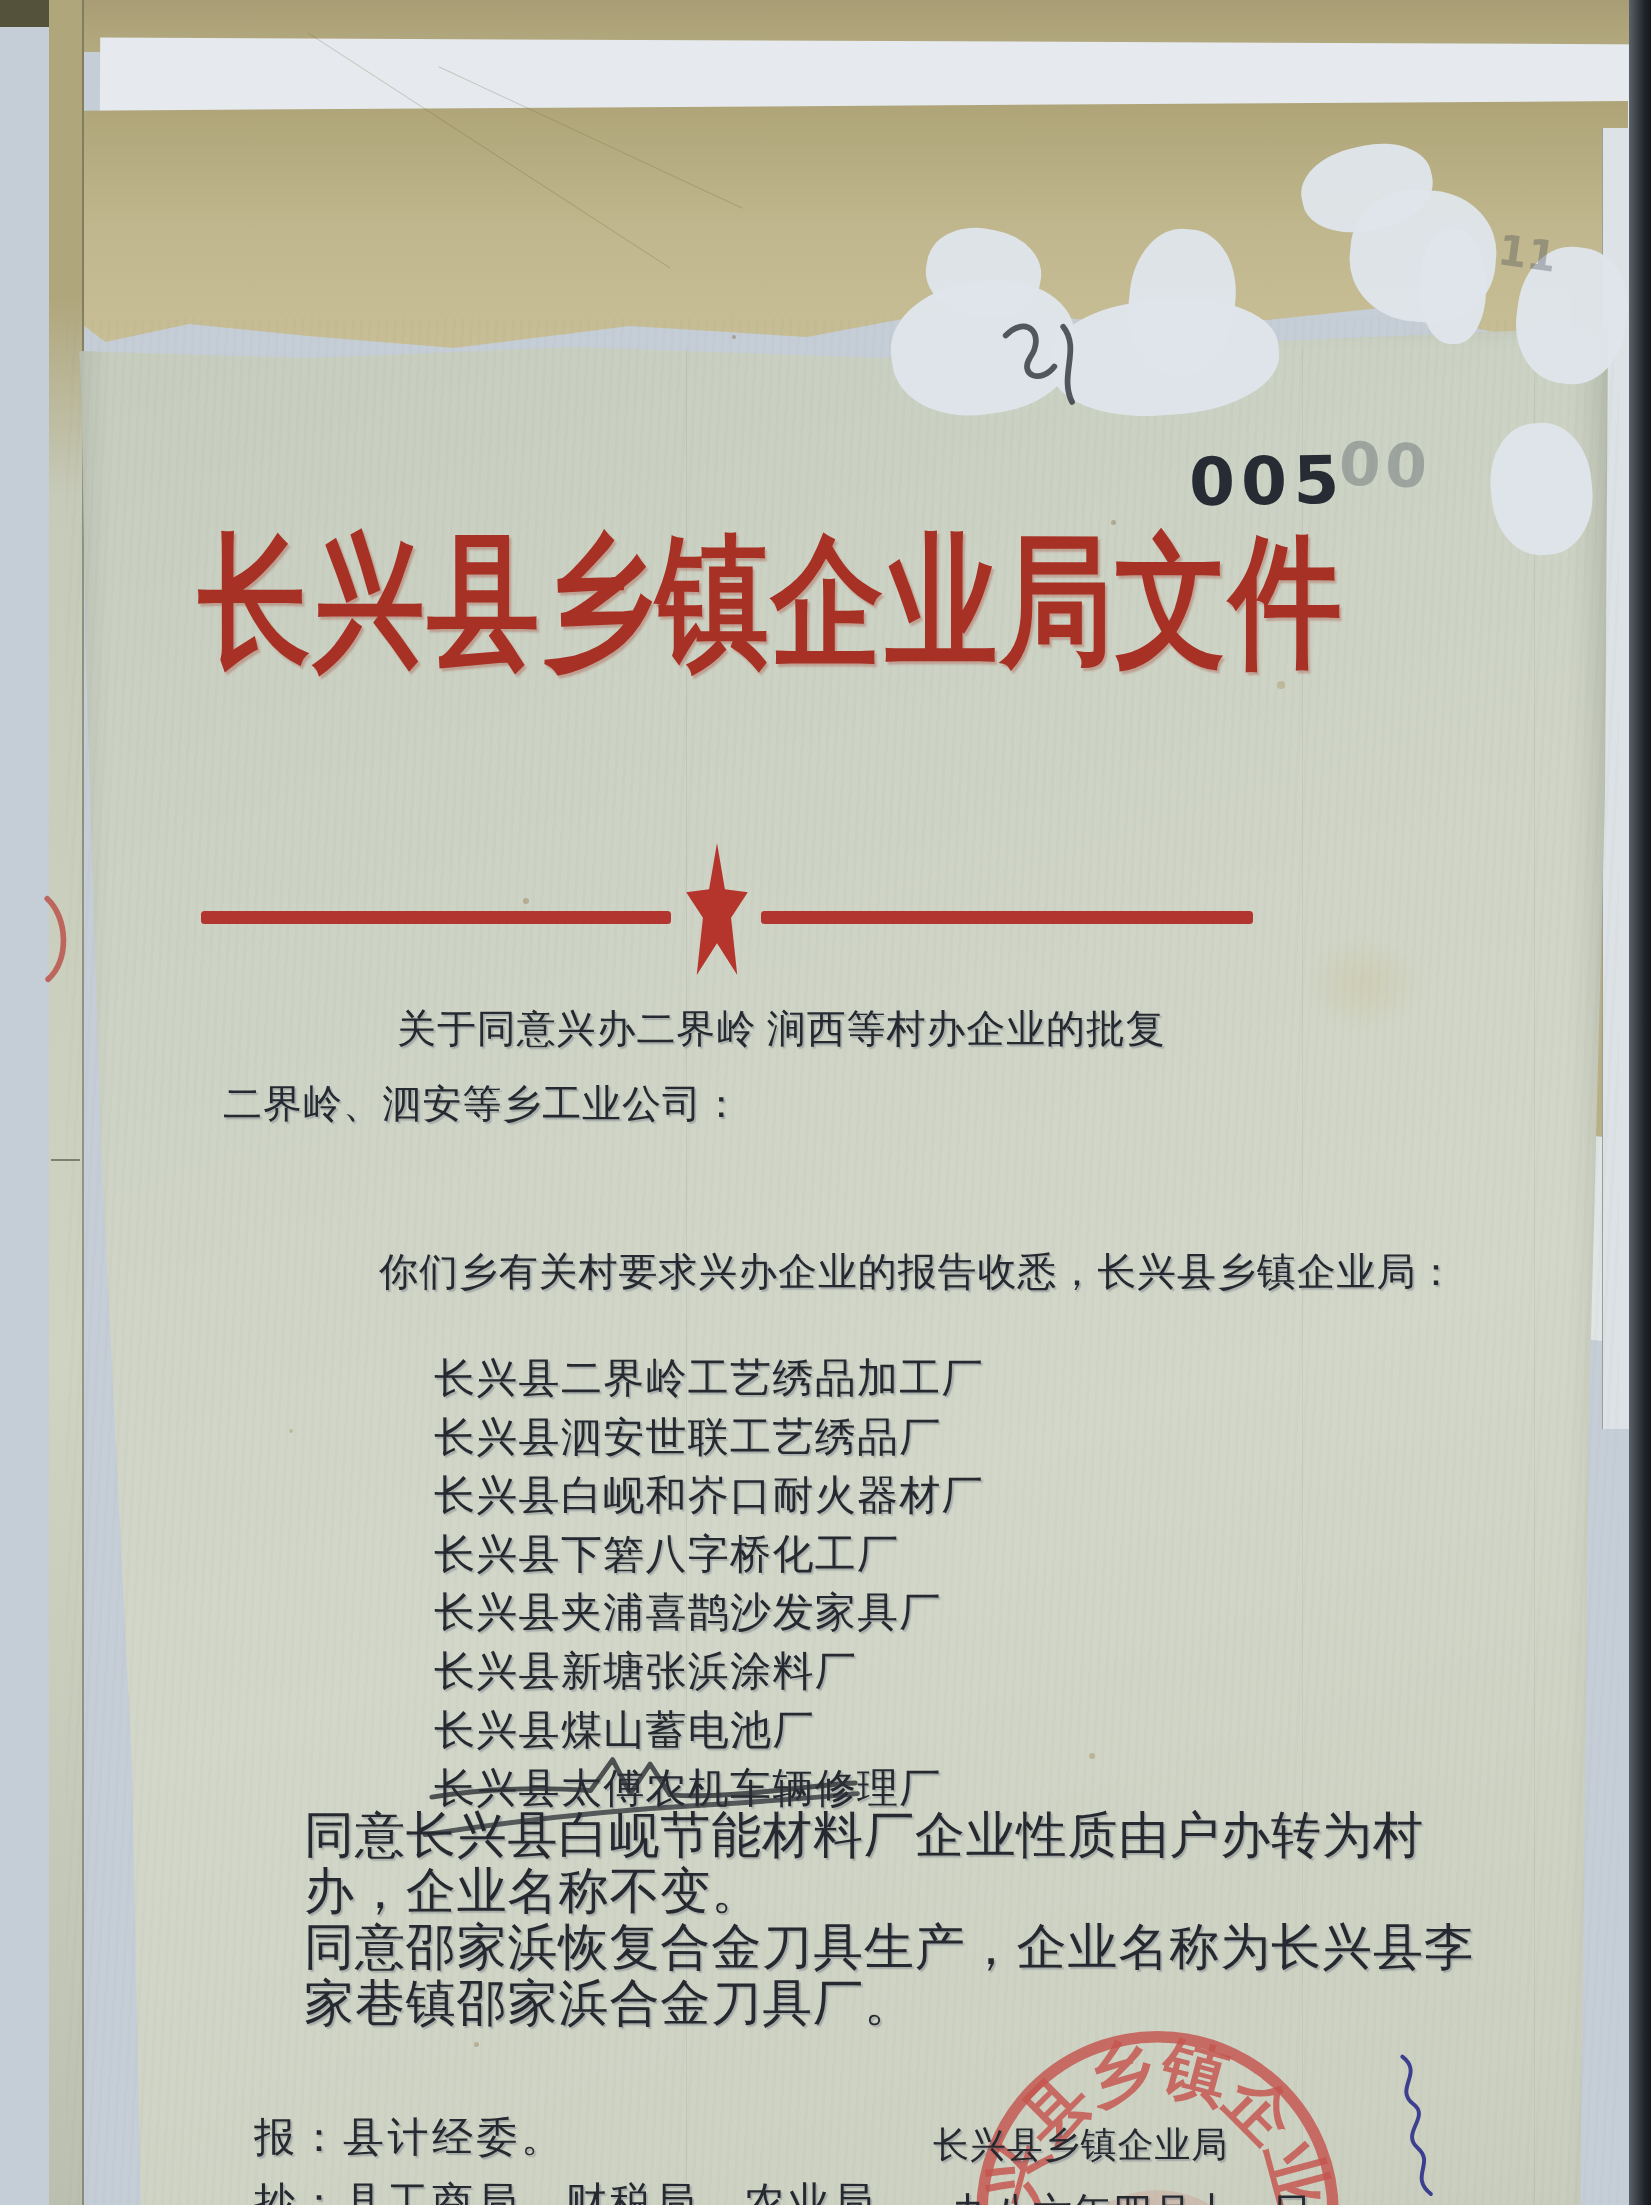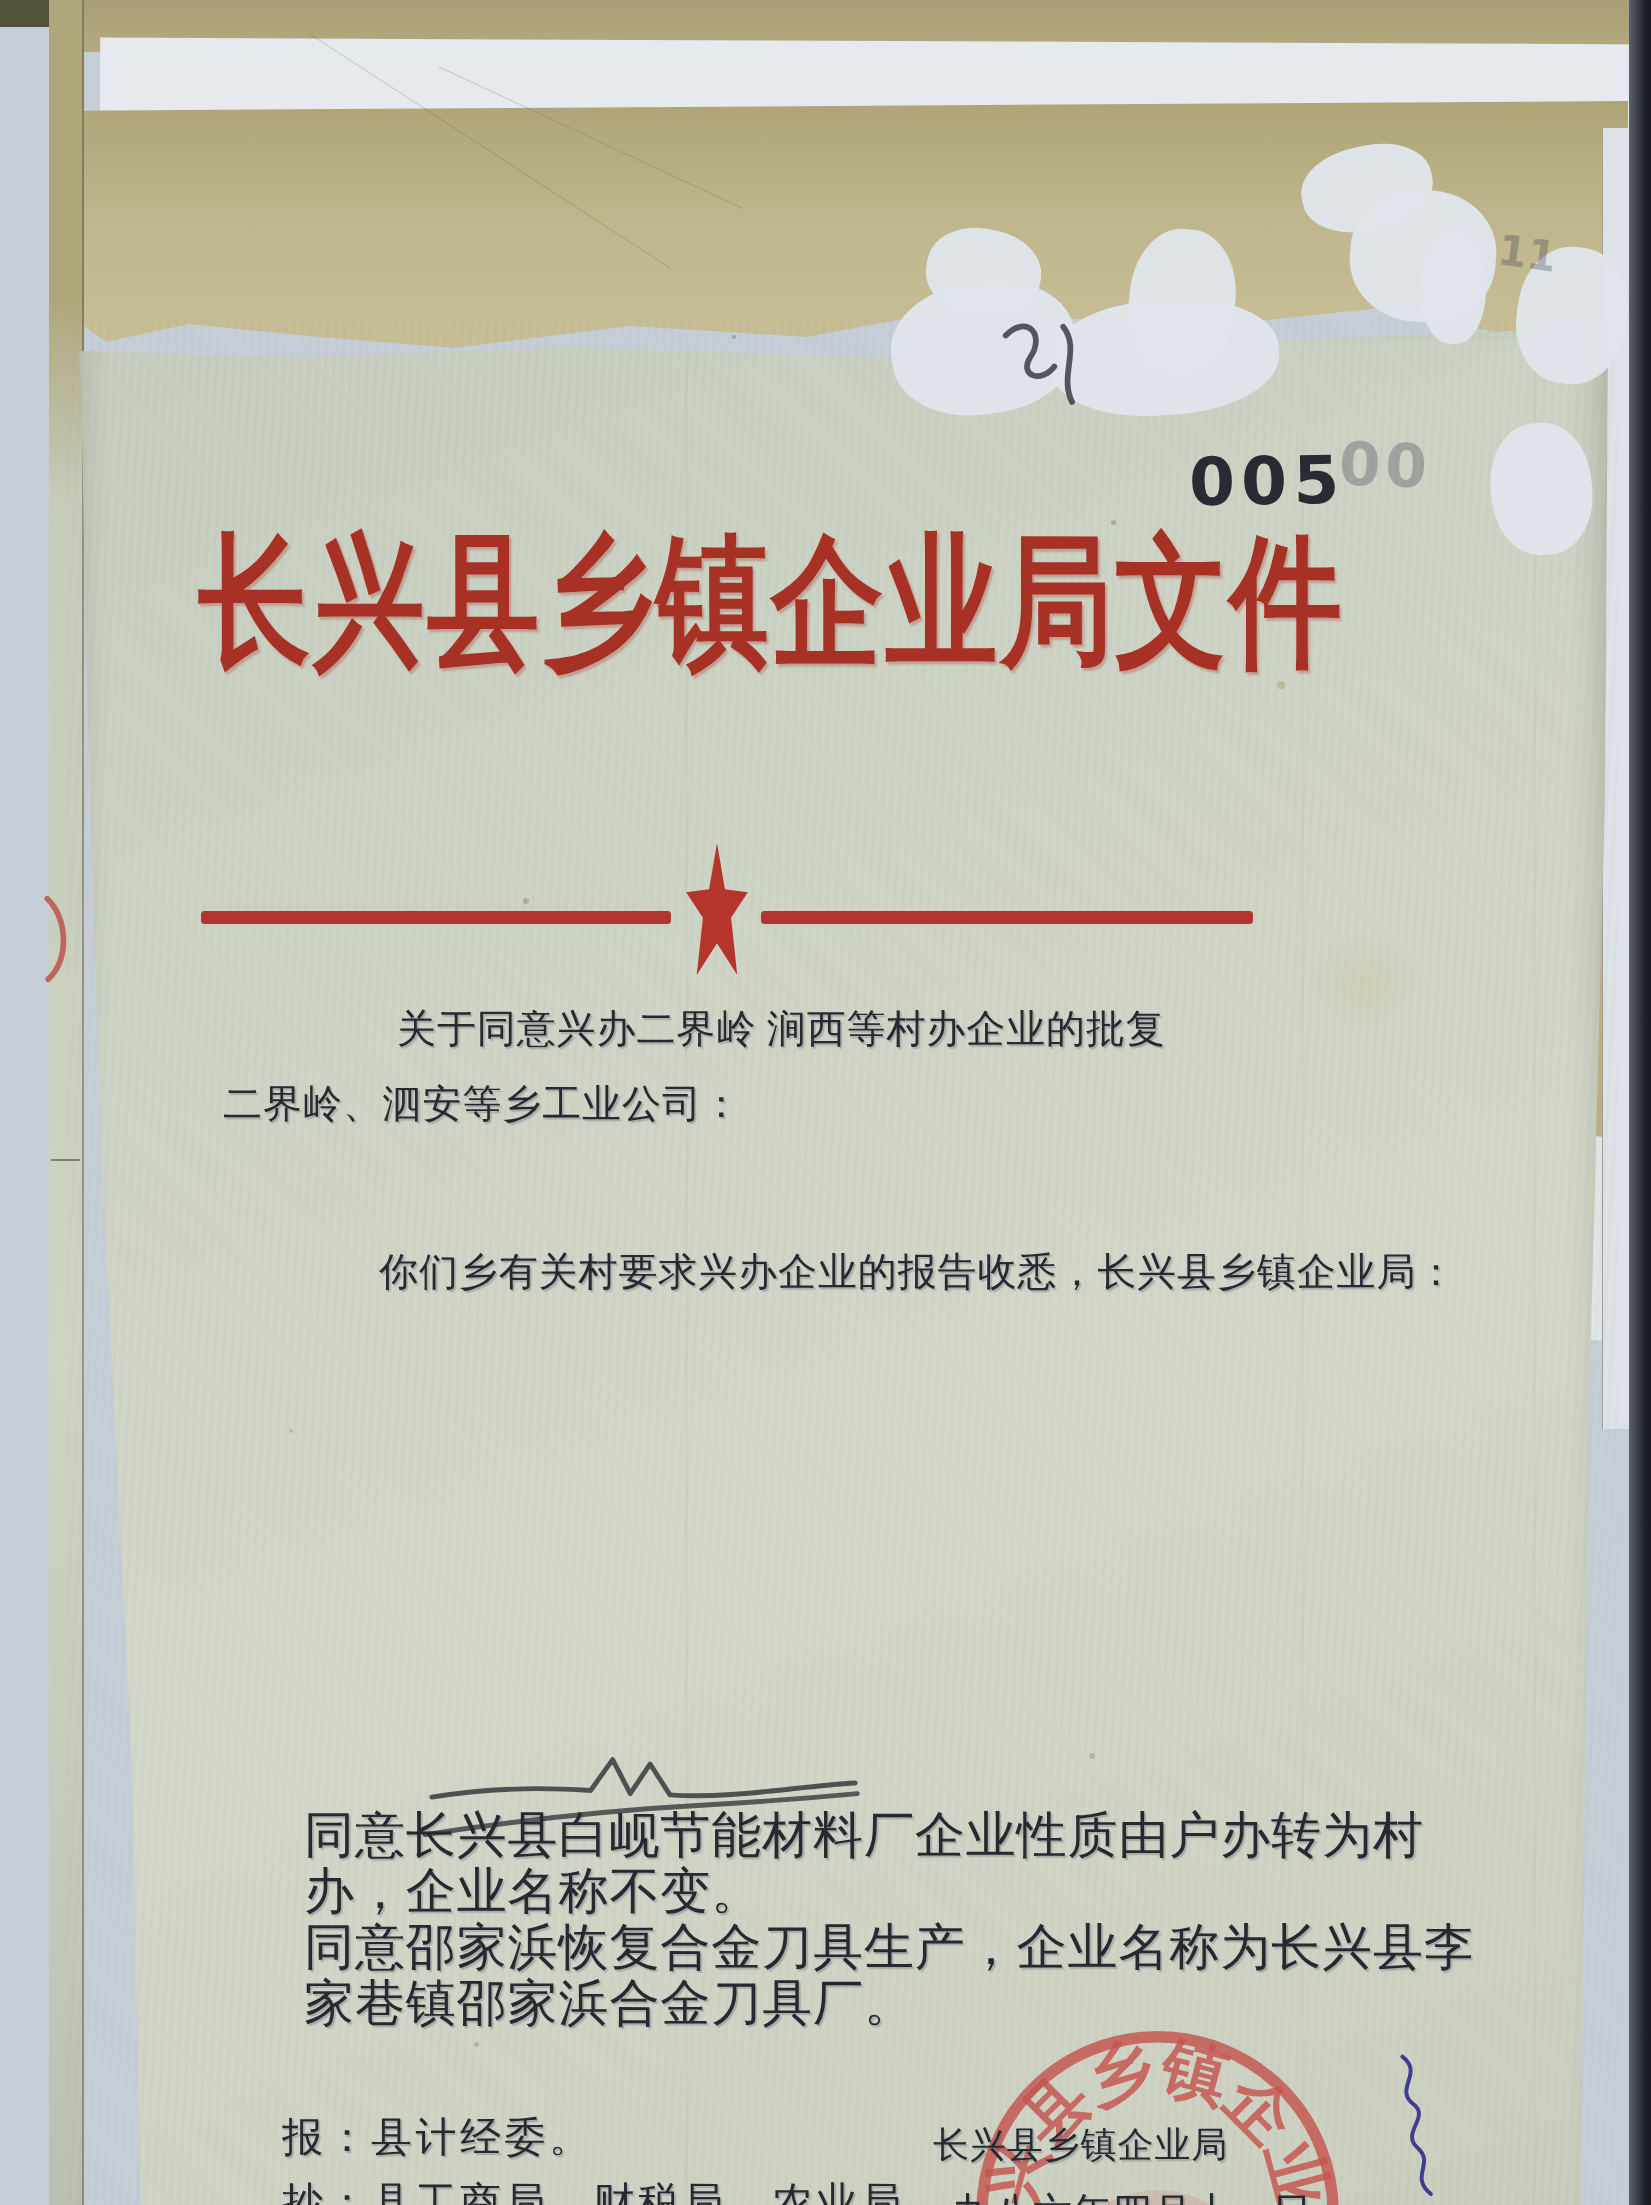--- a/index.html
+++ b/index.html
@@ -35,21 +35,21 @@
   
   .txt{color:#262a30;text-shadow:1.8px 2.2px 1.3px rgba(55,65,95,.28);white-space:nowrap;line-height:1;}
   .title{color:#a83126;font-weight:bold;font-size:112px;letter-spacing:2.6px;
     transform:scaleY(1.28);transform-origin:top left;white-space:nowrap;line-height:1;
     text-shadow:2.2px 2.2px 1.8px rgba(160,50,35,.30);font-family:"Liberation Sans","DejaVu Sans",sans-serif;}
   .docnum{font-size:41px;letter-spacing:1.3px;}
   .subject{font-size:39px;letter-spacing:0.9px;}
   .body-line{font-size:39px;letter-spacing:0.9px;}
   .ent-item{font-size:41px;letter-spacing:1.3px;margin-bottom:17.6px;white-space:nowrap;}
   .paras{width:1173px;font-size:50px;letter-spacing:0.9px;line-height:56px;white-space:normal;word-break:break-all;}
-  .footer-line{font-size:41px;letter-spacing:3.5px;margin-left:28px;}
+  .footer-line{font-size:41px;letter-spacing:3.5px;}
   .redline{top:911px;height:13.2px;background:#b33530;border-radius:3.5px;}
   .num-stamp{font-family:"DejaVu Sans","Liberation Sans",sans-serif;font-weight:bold;
     font-size:66px;letter-spacing:6.2px;color:#262b34;}
   .ghost{font-family:"DejaVu Sans",sans-serif;font-weight:bold;color:rgba(50,58,72,.30);}
   .seal-char{font-family:"Liberation Serif",serif;font-weight:bold;font-size:148px;fill:#c5544e;opacity:.82;}
 </style>
 </head>
 <body>
 
 <div class="scene">
@@ -113,20 +113,30 @@
   <svg class="abs" style="left:685px;top:843px" width="64" height="132" viewBox="0 0 140 300">
     <polygon points="70,0 88,105 140,112 102,170 116,300 70,228 24,300 38,170 0,112 52,105" fill="#b5352c"></polygon>
   </svg>
 
   <div class="abs txt subject" style="left:397px;top:1009px">关于同意兴办二界岭 涧西等村办企业的批复</div>
 
   <div class="abs txt body-line" style="left:223px;top:1084px">二界岭、泗安等乡工业公司：</div>
 
   <div class="abs txt body-line" style="left:379px;top:1252px">你们乡有关村要求兴办企业的报告收悉，长兴县乡镇企业局：</div>
 
+  <div class="abs txt" style="left:434px;top:1358px">
+    <div class="ent-item">长兴县二界岭工艺绣品加工厂</div>
+    <div class="ent-item">长兴县泗安世联工艺绣品厂</div>
+    <div class="ent-item">长兴县白岘和岕口耐火器材厂</div>
+    <div class="ent-item">长兴县下箬八字桥化工厂</div>
+    <div class="ent-item">长兴县夹浦喜鹊沙发家具厂</div>
+    <div class="ent-item">长兴县新塘张浜涂料厂</div>
+    <div class="ent-item">长兴县煤山蓄电池厂</div>
+    <div class="ent-item">长兴县太傅农机车辆修理厂</div>
+  </div>
 
   <svg class="abs" style="left:423px;top:1744px" width="441" height="115" viewBox="0 0 1000 260">
     <path d="M 20,120 C 180,95 300,100 380,105 L 430,35 L 470,112 L 515,45 L 560,115 C 700,125 850,95 980,88" fill="none" stroke="#2c2f35" stroke-width="11" opacity=".8" stroke-linecap="round" stroke-linejoin="round"></path>
     <path d="M 5,205 C 200,175 420,150 640,138 C 780,130 900,120 985,112" fill="none" stroke="#2c2f35" stroke-width="11" opacity=".75" stroke-linecap="round"></path>
   </svg>
 
   <div class="abs txt paras" style="left:304px;top:1807px">
     <div>同意长兴县白岘节能材料厂企业性质由户办转为村办，企业名称不变。</div>
     <div>同意邵家浜恢复合金刀具生产，企业名称为长兴县李家巷镇邵家浜合金刀具厂。</div>
   </div>

